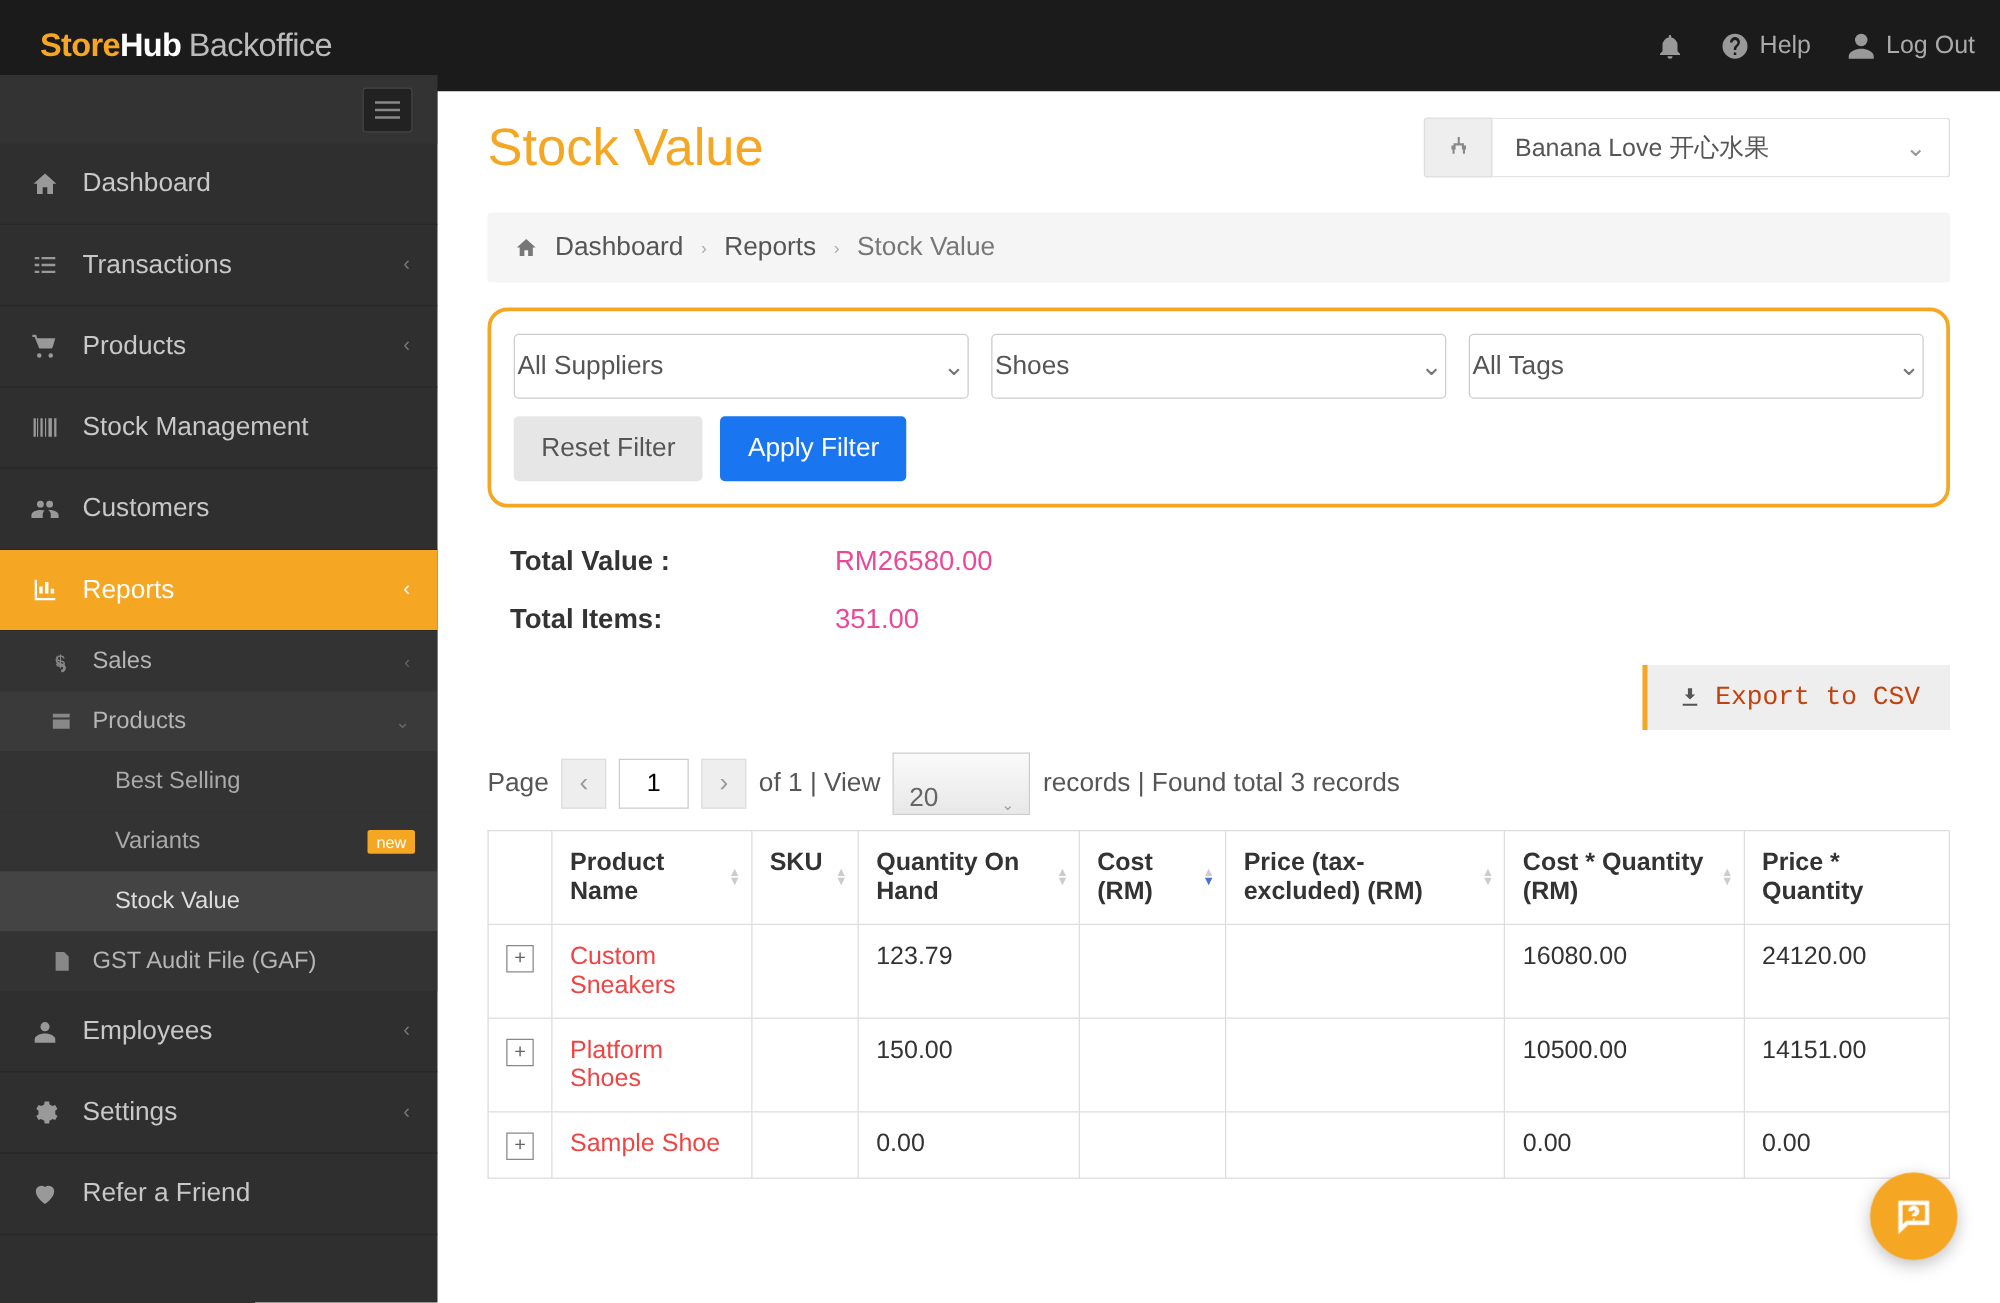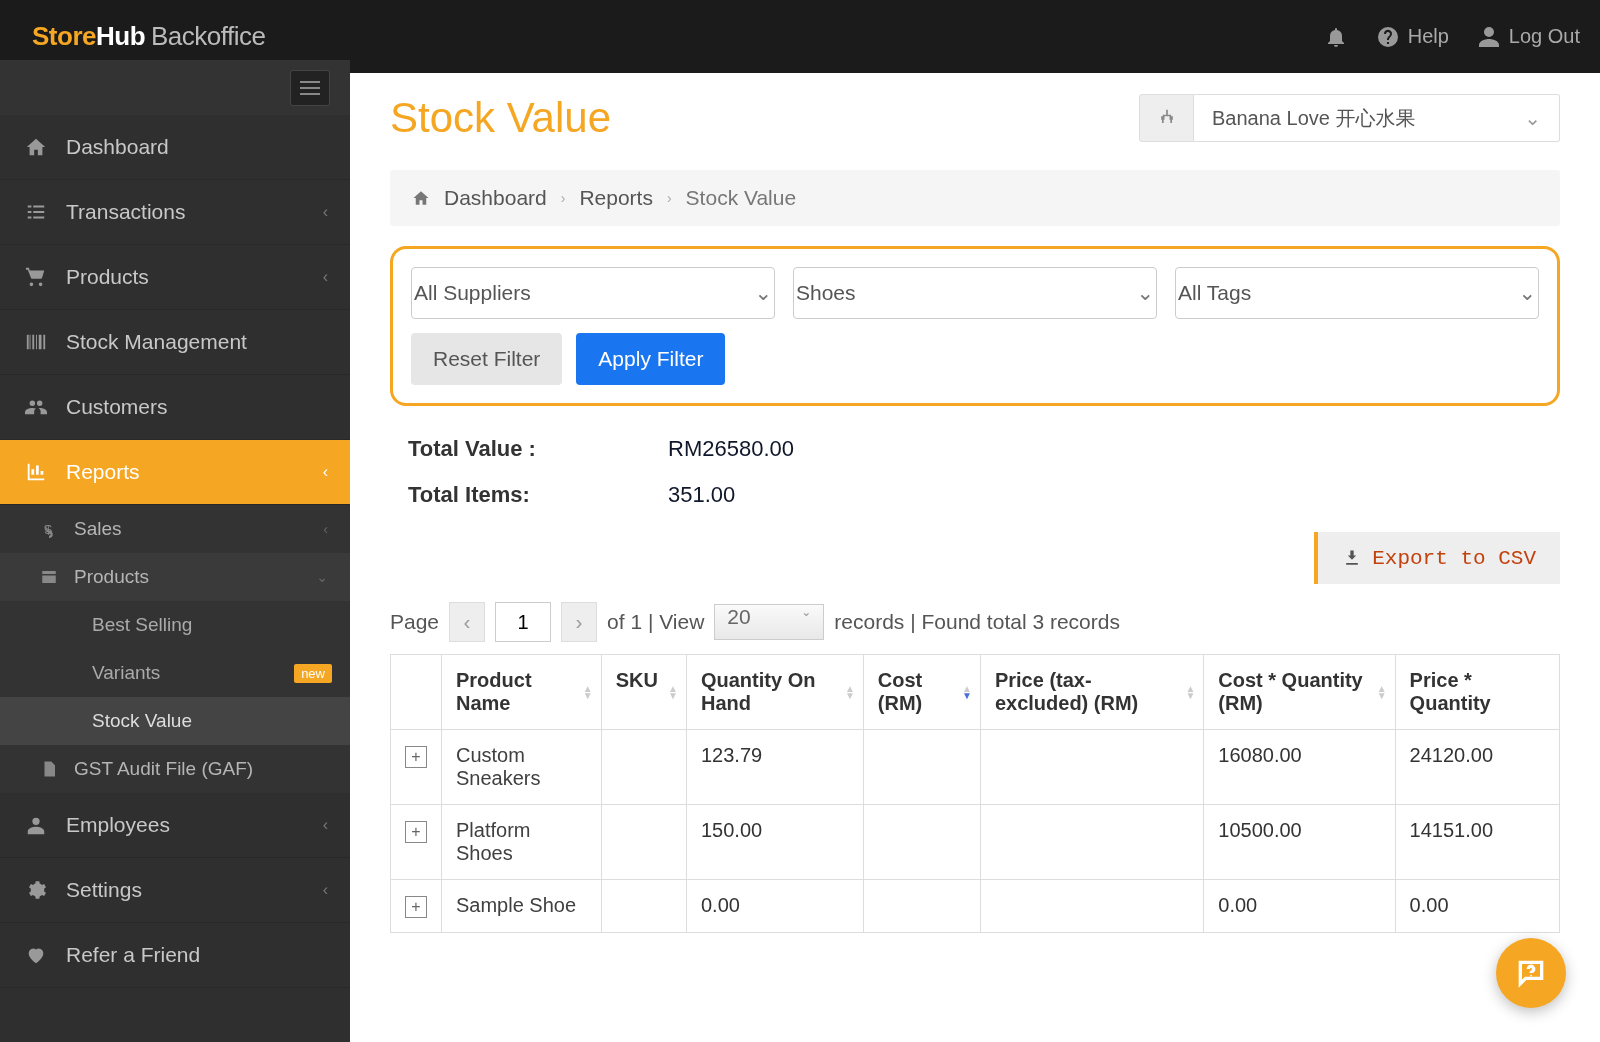--- a/index.html
+++ b/index.html
@@ -56,40 +56,40 @@
 .filter-select { flex: 1; height: 52px; border: 1px solid #ccc; border-radius: 4px; display: flex; align-items: center; padding: 0 2px; font-size: 21px; color: #555; background: #fff; cursor:pointer;}
 .filter-select .chev { margin-left: auto; color: #777; }
 .btn-row { display: flex; gap: 14px; }
 .btn { height: 52px; padding: 0 22px; font-size: 21px; border-radius: 4px; border: none; cursor: pointer; display: flex; align-items: center; }
 .btn-reset { background: #e6e6e6; color: #555; }
 .btn-apply { background: #1976f0; color: #fff; }
 
 .totals { margin: 10px 0 24px 18px; }
 .total-row { display: flex; margin-bottom: 20px; font-size: 22px; }
 .total-label { width: 260px; font-weight: 700; color: #333; }
-.total-val { color: #0f172a; }
+.total-val { color: #ec4899; }
 
 .export-row { display: flex; justify-content: flex-end; margin-bottom: 18px; }
 .btn-export { background: #eee; border-left: 4px solid #f5a623; height: 52px; padding: 0 24px; font-size: 21px; color: #c2410c; display: flex; align-items: center; gap: 10px; cursor: pointer; font-family: Liberation Mono, monospace; }
 .btn-export svg{width:20px;height:20px;fill:#555;}
 
 .pager { display: flex; align-items: center; gap: 10px; font-size: 21px; color: #555; margin-bottom: 12px; }
 .pager-btn { width: 36px; height: 40px; background: #eee; border: 1px solid #ddd; display: flex; align-items: center; justify-content: center; color: #999; cursor: pointer; }
 .pager-input { width: 56px; height: 40px; border: 1px solid #ccc; text-align: center; font-size: 20px; }
-.view-select { width: 110px; height: 36px; border: 1px solid #ccc; background: linear-gradient(#fafafa,#e8e8e8); display: flex; align-items: flex-start; padding: 0 12px; color: #666; cursor:pointer;}
+.view-select { width: 110px; height: 50px; border: 1px solid #ccc; background: linear-gradient(#fafafa,#e8e8e8); display: flex; align-items: flex-end; padding: 0 12px; color: #666; cursor:pointer;}
 .view-select .chev{margin-left:auto;color:#999;font-size:12px;}
 
 .data-table { width: 100%; border-collapse: collapse; font-size: 20px; }
 .data-table th, .data-table td { border: 1px solid #ddd; padding: 14px 14px; text-align: left; vertical-align: top; }
 .data-table th { font-weight: 700; color: #333; position: relative; padding-right: 28px; }
 .sort-arrows { position: absolute; right: 8px; top: 50%; transform: translateY(-50%); display: flex; flex-direction: column; line-height: 7px; font-size: 10px; color: #ccc; }
 .sort-arrows .down.active{color:#4a6fd6;}
 .expand-cell { width: 46px; text-align: center; }
 .expand-btn { width: 22px; height: 22px; border: 1.5px solid #888; display: inline-flex; align-items: center; justify-content: center; font-size: 16px; color: #666; cursor: pointer; line-height:1;}
-.product-link { color: #404040; cursor: pointer; }
+.product-link { color: #ef4444; cursor: pointer; }
 
 .help-fab { position: fixed; right: 34px; bottom: 34px; width: 70px; height: 70px; border-radius: 50%; background: #f5a623; display: flex; align-items: center; justify-content: center; box-shadow: 0 4px 14px rgba(0,0,0,.25); cursor: pointer; }
 .help-fab svg { width: 32px; height: 32px; fill:none; stroke: #fff; stroke-width:2.5;}
 </style>
 </head>
 <body>
 
 <div class="topbar">
   <div class="logo">
     <span class="orange">Store</span><span class="rest">Hub</span><span class="back">Backoffice</span>

